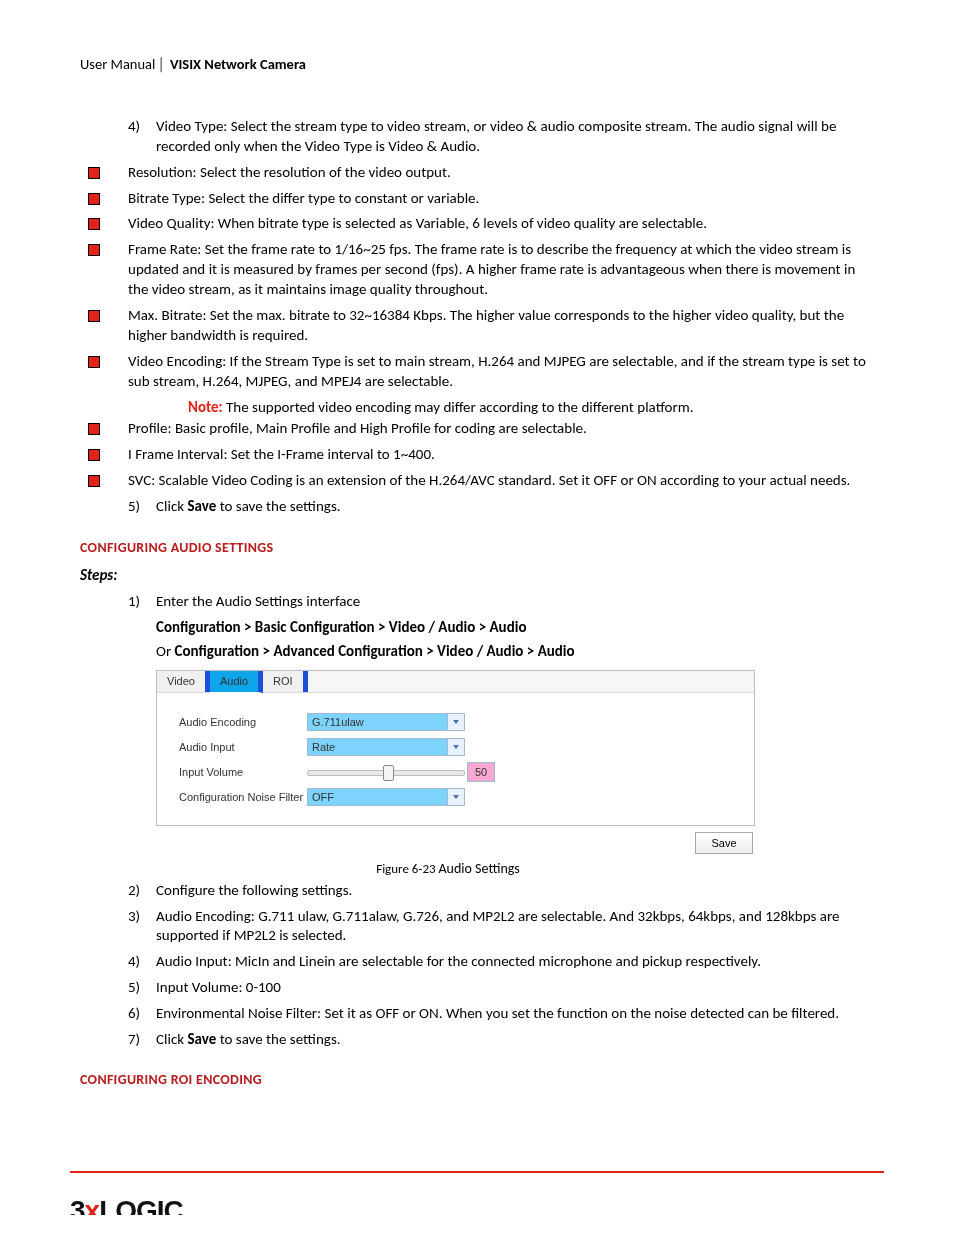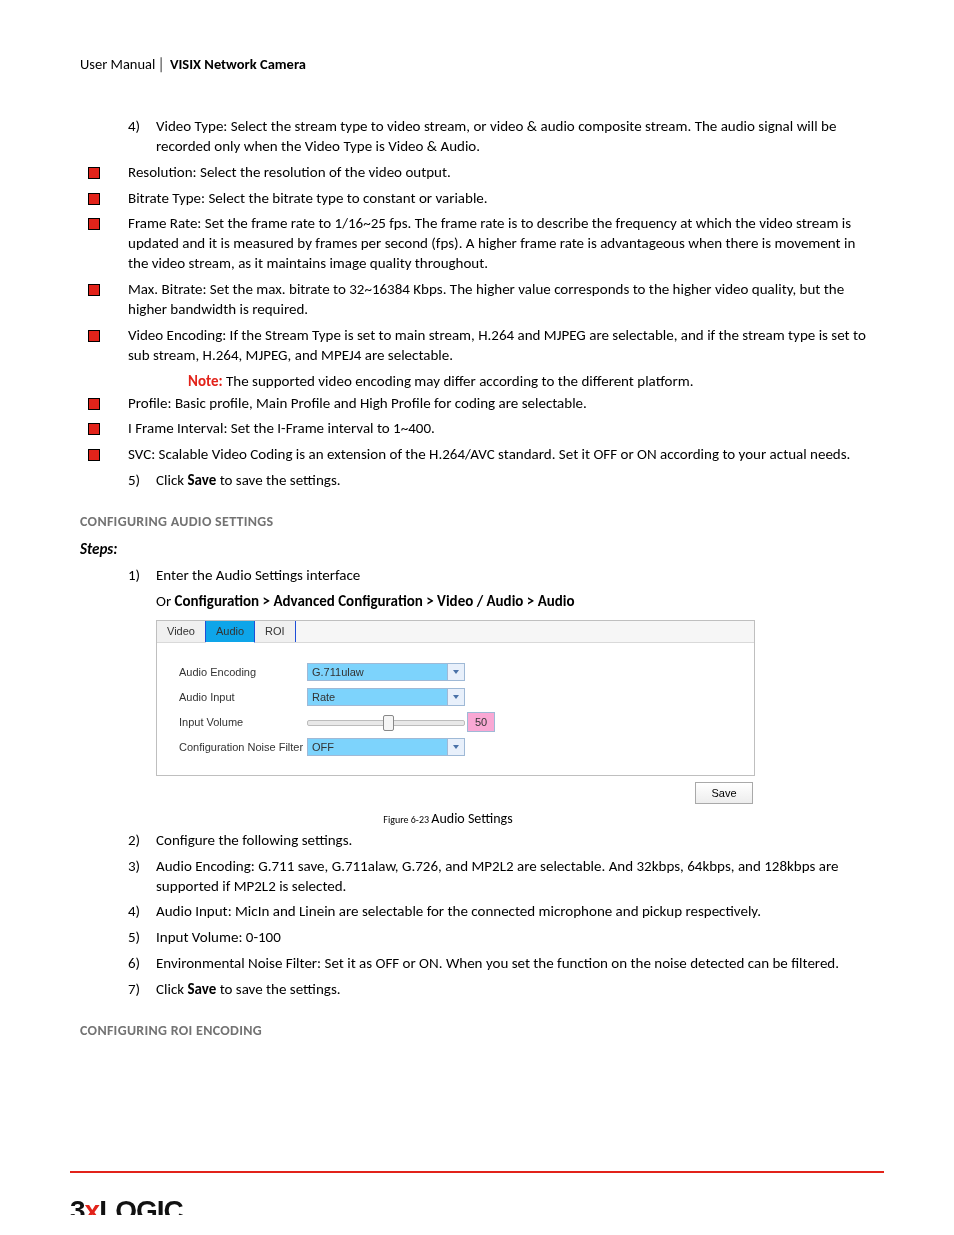--- a/index.html
+++ b/index.html
@@ -47,21 +47,21 @@
   }
   .sq-item .txt { flex: 1; }
 
   .note-line {
     margin: 6px 0 2px 60px;
     line-height: 1.3;
   }
   .note-label { color: #e2231a; font-weight: 700; margin-top: 10px; }
 
   .section-h {
-    color: #737373;
+    color: #b91c1c;
     font-weight: 700;
     font-size: 14px;
     letter-spacing: .3px;
     margin: 22px 0 10px -48px;
   }
   .steps-h {
     font-style: italic;
     font-weight: 700;
     margin: 8px 0 8px -48px;
   }
@@ -79,21 +79,21 @@
     font-size: 11px;
     color: #333;
   }
   .tabs {
     display: flex;
     border-bottom: 1px solid #d9d9d9;
     background: #f6f6f6;
   }
   .tabs .tab {
     padding: 4px 10px 5px;
-    border-right: 1px solid #1d4ed8;
+    border-right: 5px solid #1d4ed8;
     background: #f0f0f0;
     cursor: pointer;
   }
   .tabs .tab.active {
     background: #0ea5e9;
     border-bottom: 1px solid #fff;
     margin-bottom: -1px;
     font-weight: 400;
   }
   .panel-body { padding: 18px 0 14px 22px; }
@@ -165,21 +165,21 @@
     display: flex; align-items: center; justify-content: center;
     cursor: pointer;
   }
 
   .fig-caption {
     text-align: center;
     font-size: 14px;
     margin: 6px 0 4px 0;
     width: 640px;
   }
-  .fig-caption .num-part { font-size: 10px; }
+  .fig-caption .num-part { font-size: 13px; }
 
   .bold { font-weight: 700; }
 
   
   .red-rule {
     position: absolute;
     left: 70px; right: 70px;
     bottom: 62px;
     height: 2px;
     background: #e2231a;
@@ -237,21 +237,25 @@
     <div class="num">4)</div>
     <div class="txt">Video Type:  Select the stream type to video stream, or video &amp; audio composite stream. The audio signal will be recorded only when the Video Type is Video &amp; Audio.</div>
   </div>
 
   <div class="sq-item">
       <div class="sq"></div>
       <div class="txt">Resolution: Select the resolution of the video output.</div>
     </div>
   <div class="sq-item">
       <div class="sq"></div>
-      <div class="txt">Bitrate Type:  Select the bitrate type to constant or variable.</div>
+      <div class="txt">Bitrate Type:  Select the differ type to constant or variable.</div>
+    </div>
+  <div class="sq-item">
+      <div class="sq"></div>
+      <div class="txt">Video Quality:  When bitrate type is selected as Variable, 6 levels of video quality are selectable.</div>
     </div>
   <div class="sq-item">
       <div class="sq"></div>
       <div class="txt">Frame Rate:  Set the frame rate to 1/16~25 fps. The frame rate is to describe the frequency at which the video stream is updated and it is measured by frames per second (fps). A higher frame rate is advantageous when there is movement in the video stream, as it maintains image quality throughout.</div>
     </div>
   <div class="sq-item">
       <div class="sq"></div>
       <div class="txt">Max. Bitrate:  Set the max. bitrate to 32~16384 Kbps. The higher value corresponds to the higher video quality, but the higher bandwidth is required.</div>
     </div>
   <div class="sq-item">
@@ -283,20 +287,21 @@
     </div>
   </div>
 
   <div class="section-h">CONFIGURING AUDIO SETTINGS</div>
   <div class="steps-h">Steps:</div>
 
   <div class="ol-item">
     <div class="num">1)</div>
     <div class="txt">Enter the Audio Settings interface</div>
   </div>
+  <div class="path-line">Configuration &gt; Basic Configuration &gt; Video / Audio &gt; Audio</div>
   <div class="path-line">
     <span class="path-or">Or </span><span>Configuration &gt; Advanced Configuration &gt; Video / Audio &gt; Audio</span>
   </div>
 
   <div class="panel-wrap">
     <div class="panel">
       <div class="tabs">
         <div class="tab">Video</div>
         <div class="tab active">Audio</div>
         <div class="tab">ROI</div>
@@ -347,21 +352,21 @@
   <div class="fig-caption">
     <span class="num-part">Figure 6-23 </span><span>Audio Settings</span>
   </div>
 
   <div class="ol-item">
     <div class="num">2)</div>
     <div class="txt">Configure the following settings.</div>
   </div>
   <div class="ol-item">
     <div class="num">3)</div>
-    <div class="txt">Audio Encoding: G.711 save, G.711alaw, G.726, and MP2L2 are selectable. And 32kbps, 64kbps, and 128kbps are supported if MP2L2 is selected.</div>
+    <div class="txt">Audio Encoding: G.711 ulaw, G.711alaw, G.726, and MP2L2 are selectable. And 32kbps, 64kbps, and 128kbps are supported if MP2L2 is selected.</div>
   </div>
   <div class="ol-item">
     <div class="num">4)</div>
     <div class="txt">Audio Input: MicIn and Linein are selectable for the connected microphone and pickup respectively.</div>
   </div>
   <div class="ol-item">
     <div class="num">5)</div>
     <div class="txt">Input Volume: 0-100</div>
   </div>
   <div class="ol-item">

